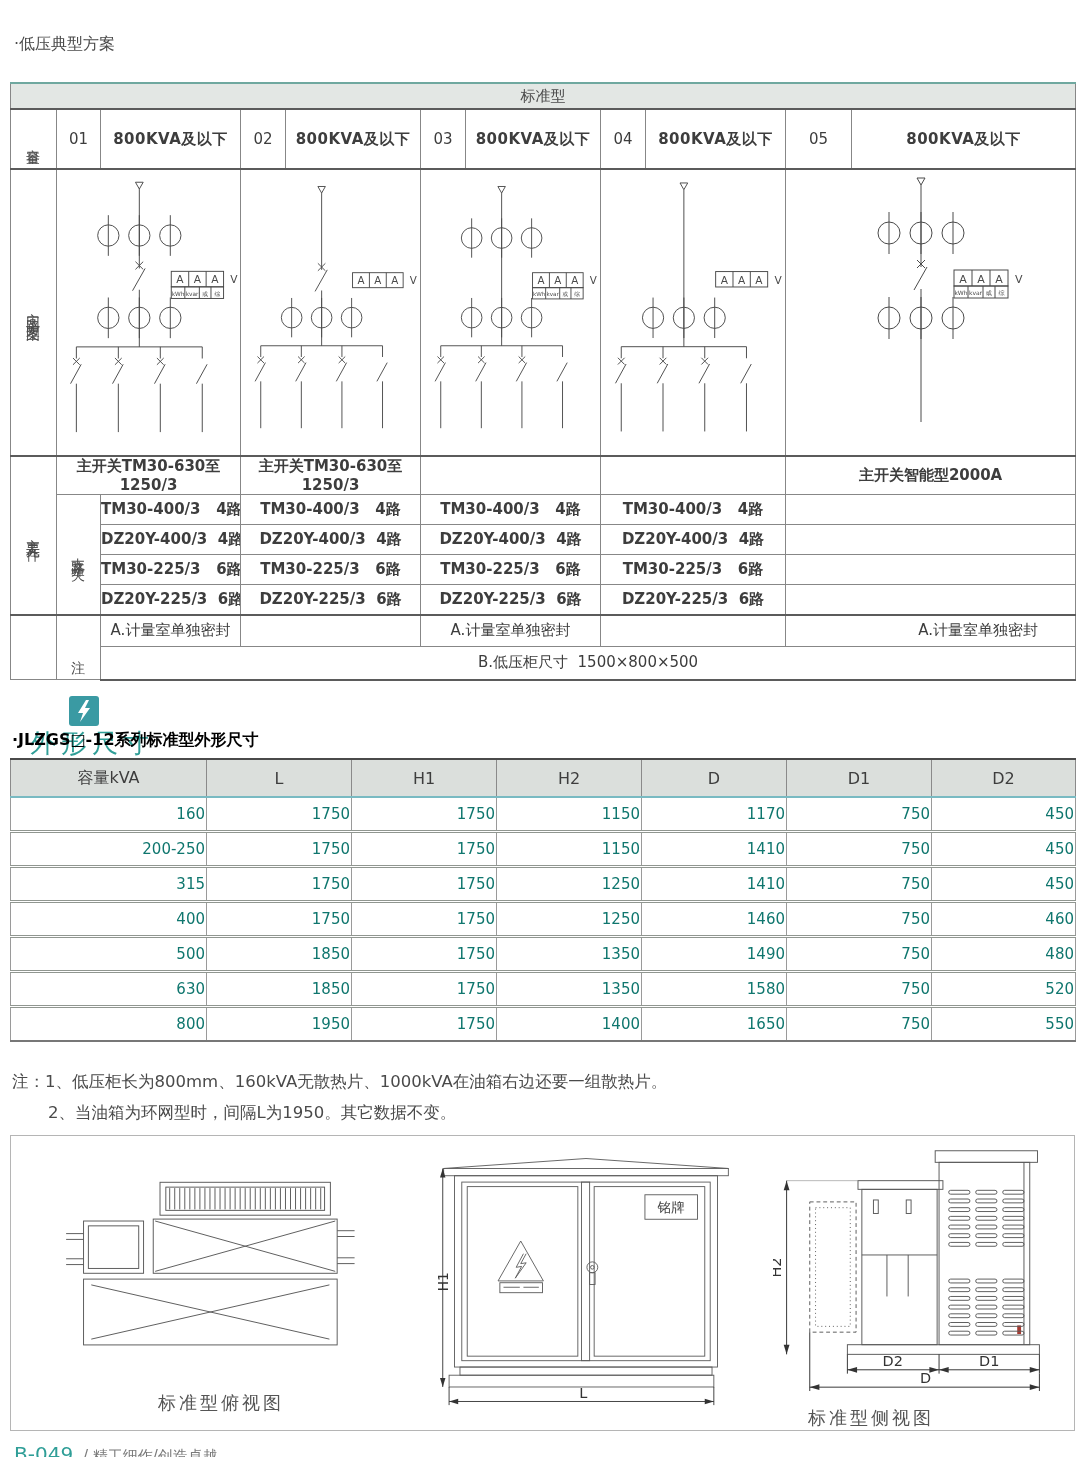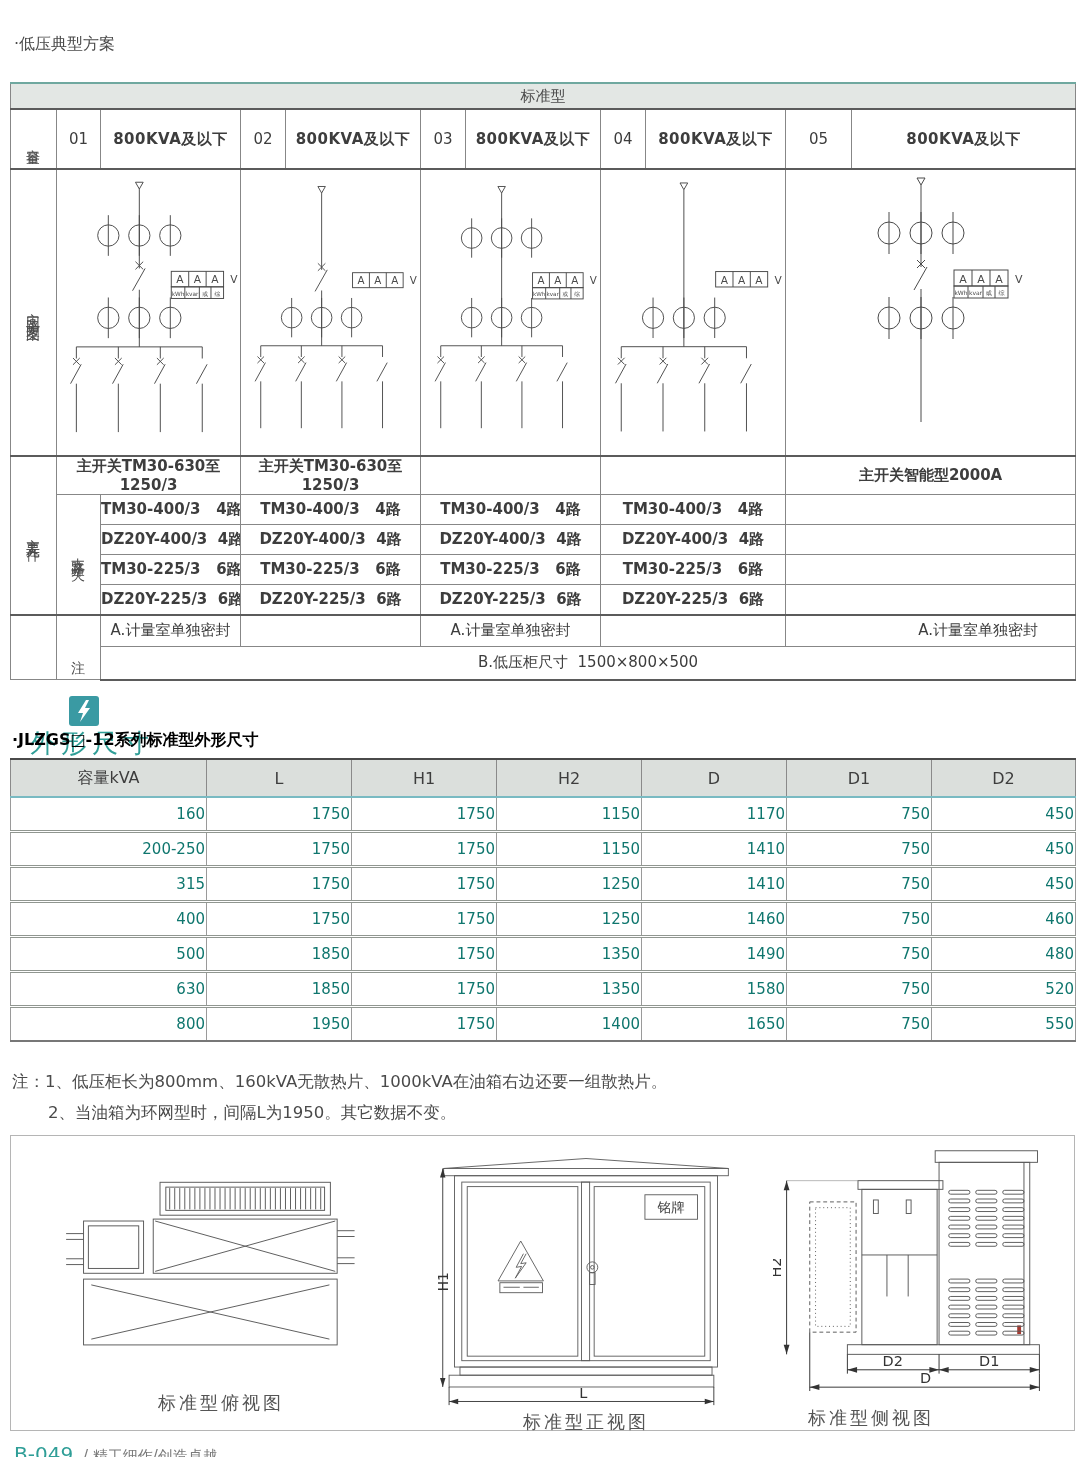--- a/index.html
+++ b/index.html
@@ -567,21 +567,20 @@
       <polygon points="7,268 4,258 10,258" fill="#333" stroke="none"></polygon>
       <text x="0" y="0" transform="translate(13,152) rotate(-90)" font-size="15" fill="#333" stroke="none" text-anchor="middle">H1</text>
 
       <line x1="14" y1="268" x2="14" y2="288" stroke="#333"></line>
       <line x1="306" y1="268" x2="306" y2="288" stroke="#333"></line>
       <line x1="14" y1="284" x2="306" y2="284" stroke="#333"></line>
       <polygon points="14,284 24,281 24,287" fill="#333" stroke="none"></polygon>
       <polygon points="306,284 296,281 296,287" fill="#333" stroke="none"></polygon>
       <text x="162" y="280" font-size="16" fill="#333" stroke="none" text-anchor="middle">L</text>
     </svg>
-    <div class="fig-caption" style="top:266px;">标准型正视图</div>
   </div>
 
   <div class="fig" style="left:762px;top:8px;width:295px;height:285px;">
     <svg id="side-svg" viewBox="0 0 290 285" width="280" height="275" stroke="#5a5a5a" stroke-width="1" fill="none">
 
       <rect x="168" y="7" width="106" height="12"></rect>
       <rect x="172" y="19" width="94" height="189"></rect>
       <line x1="260" y1="19" x2="260" y2="208"></line>
       <rect x="253" y="188" width="4" height="9" fill="#a63b32" stroke="none"></rect>
       <g id="louvers">

